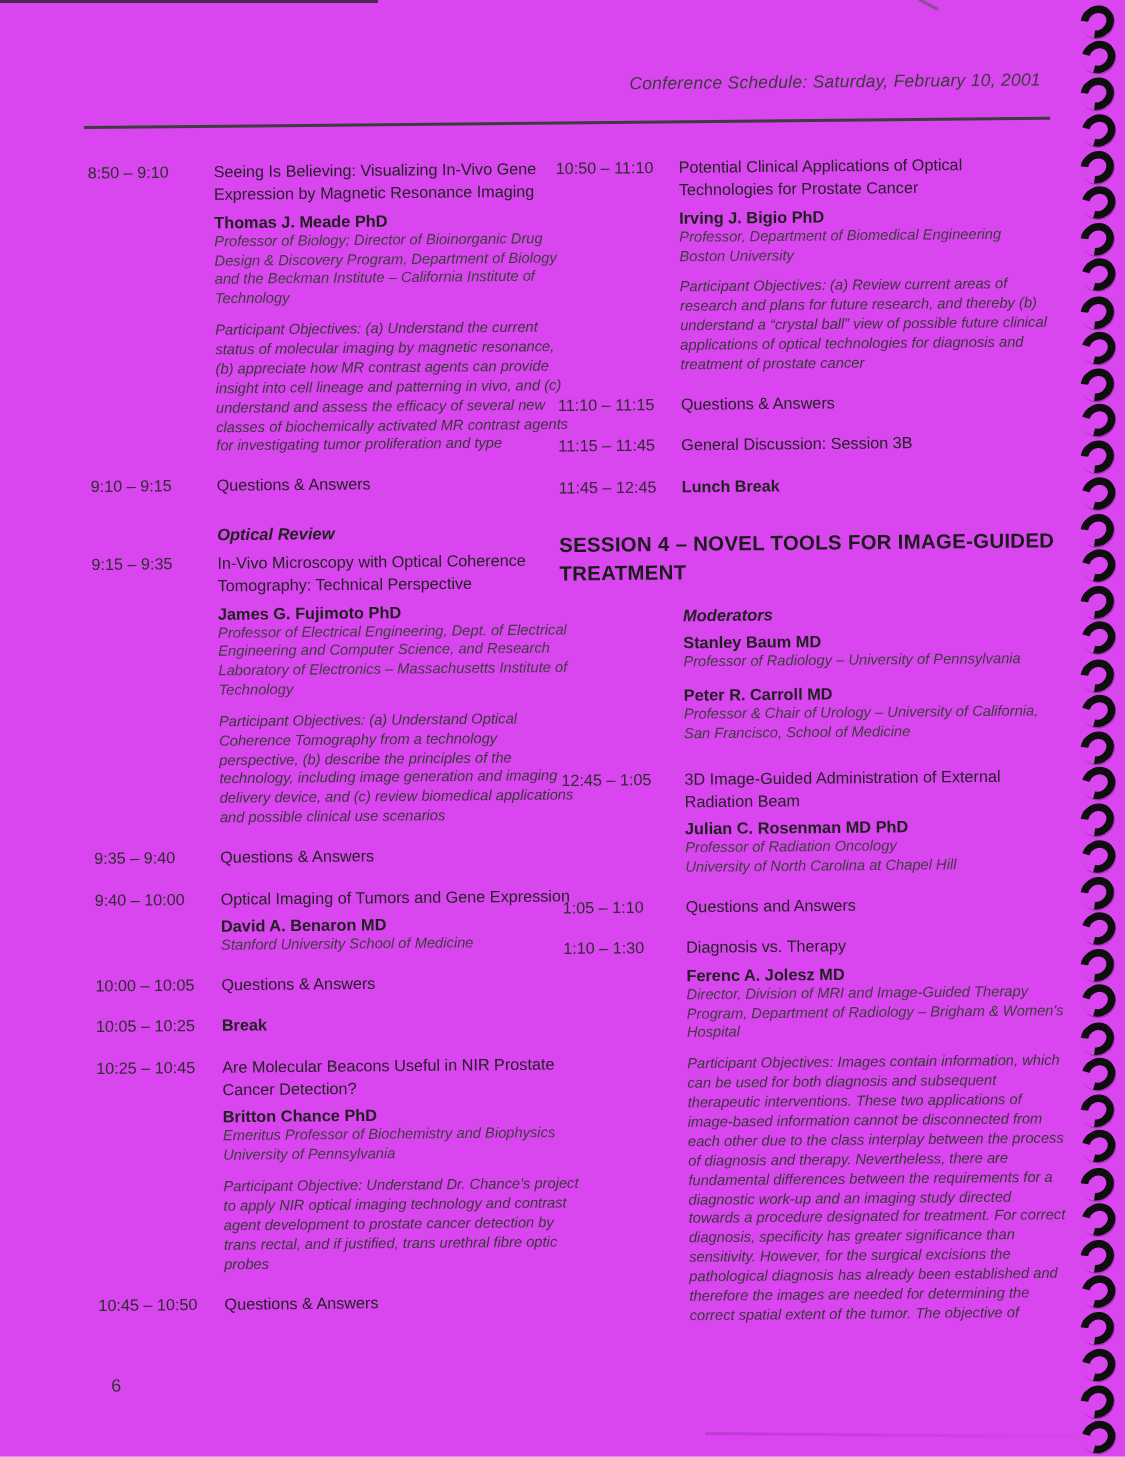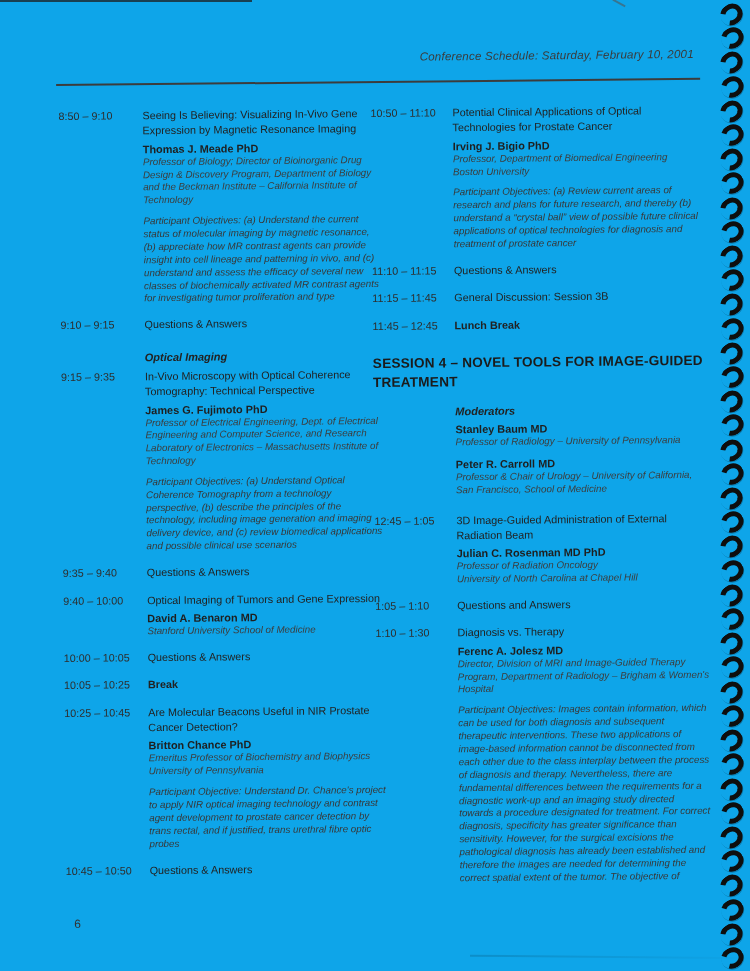--- a/index.html
+++ b/index.html
@@ -3,21 +3,21 @@
 <meta charset="utf-8">
 <style>
   html,body{margin:0;padding:0;}
   body{
     width:750px;height:971px;overflow:hidden;position:relative;
     background:#fbfbf9;
     font-family:"Liberation Sans",sans-serif;
     color:#2c2c2c;
     -webkit-font-smoothing:antialiased;
   }
-  .sheet{position:absolute;inset:0;background:#0ea5e9;}
+  .sheet{position:absolute;inset:0;background:#d946ef;}
   .content{position:absolute;inset:0;transform:rotate(-0.55deg);transform-origin:50% 50%;}
 
   .header-line{
     position:absolute;top:50px;right:52px;
     font-style:italic;font-size:11.6px;color:#3b3b3b;letter-spacing:.2px;
   }
   .rule{
     position:absolute;top:81px;left:60px;right:46px;height:2px;
     background:#3c3c3c;
   }
@@ -94,21 +94,21 @@
       </div>
 
       <div class="entry qa">
         <div class="time">9:10 – 9:15</div>
         <div class="body">
             <div class="title">Questions &amp; Answers</div>
           </div>
       </div>
 
       <div class="subhead-row">
-        <span class="subhead">Optical Imaging</span>
+        <span class="subhead">Optical Review</span>
       </div>
 
       <div class="entry">
         <div class="time">9:15 – 9:35</div>
         <div class="body">
           <div class="title">In-Vivo Microscopy with Optical Coherence Tomography: Technical Perspective</div>
           <div class="speaker">James G. Fujimoto PhD</div>
           <div class="affil">Professor of Electrical Engineering, Dept. of Electrical Engineering and Computer Science, and Research Laboratory of Electronics – Massachusetts Institute of Technology</div>
           <div class="obj">Participant Objectives: (a) Understand Optical Coherence Tomography from a technology perspective, (b) describe the principles of the technology, including image generation and imaging delivery device, and (c) review biomedical applications and possible clinical use scenarios</div>
         </div>

